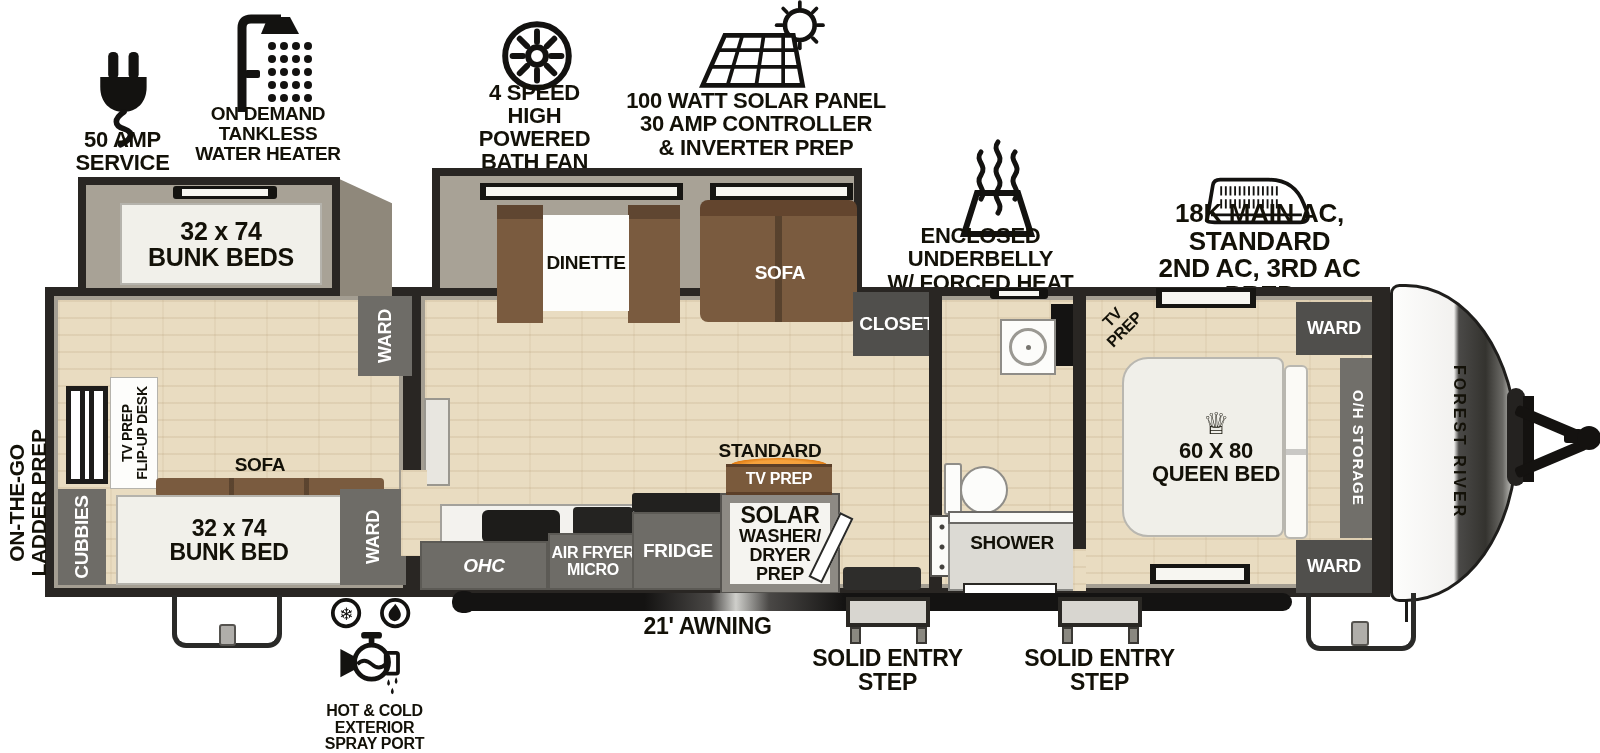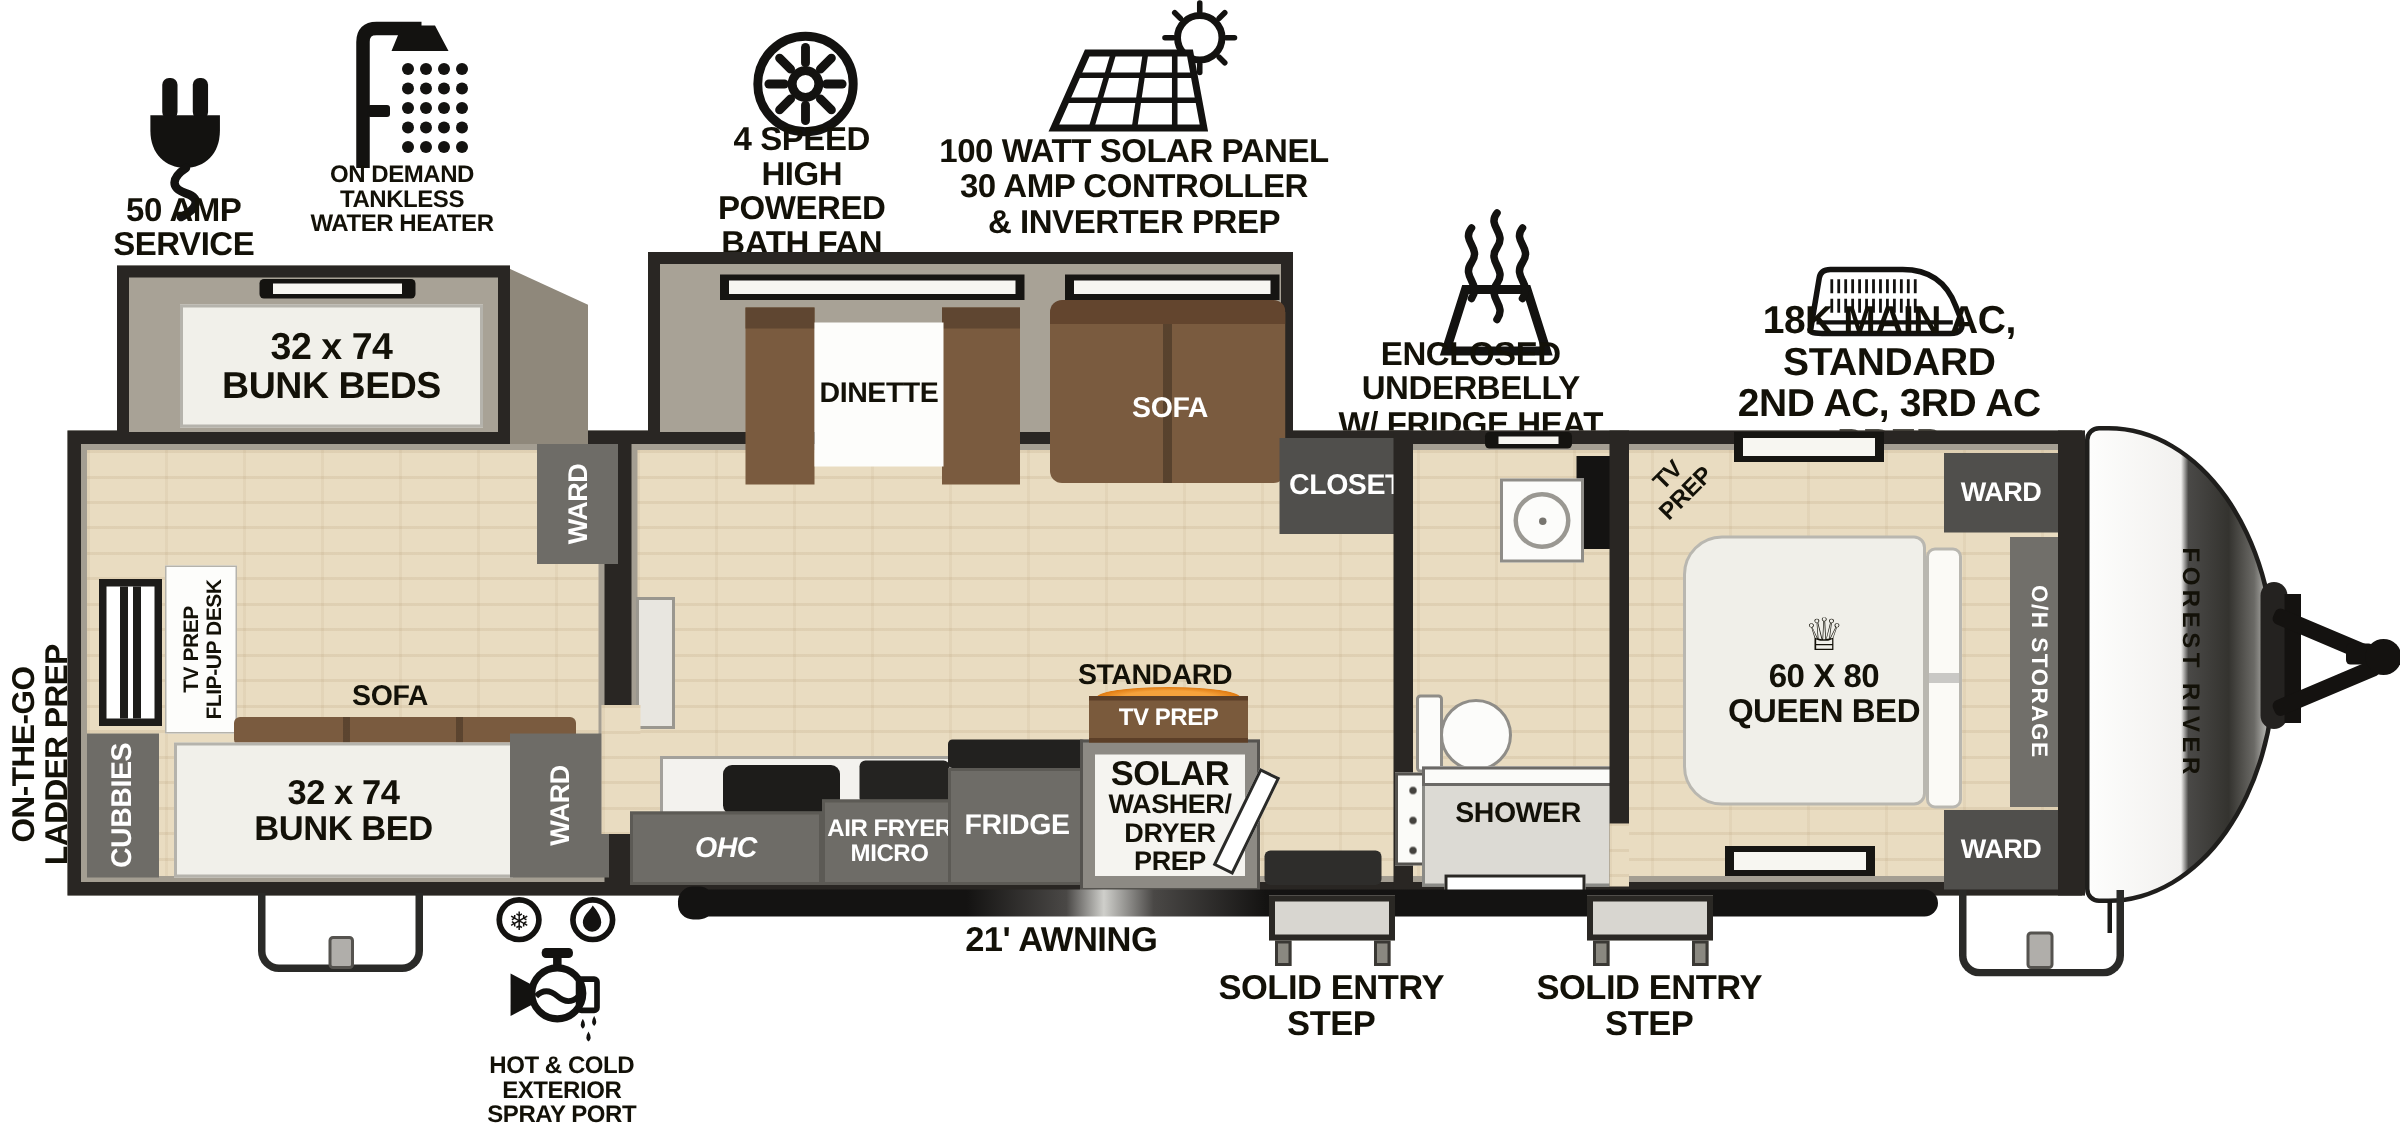--- a/index.html
+++ b/index.html
@@ -60,21 +60,21 @@
       <circle cx="44" cy="73" r="4"></circle>
         <circle cx="56" cy="73" r="4"></circle>
         <circle cx="68" cy="73" r="4"></circle>
         <circle cx="80" cy="73" r="4"></circle>
       <circle cx="44" cy="86" r="4"></circle>
         <circle cx="56" cy="86" r="4"></circle>
         <circle cx="68" cy="86" r="4"></circle>
         <circle cx="80" cy="86" r="4"></circle>
     </g>
   </svg>
-  <div class="lbl" style="left:192px;top:103px;width:152px;height:62px;font-size:16px;">ON DEMAND
+  <div class="lbl" style="left:192px;top:103px;width:152px;height:62px;font-size:19px;">ON DEMAND
 TANKLESS
 WATER HEATER</div>
 
   <svg style="left:500px;top:18px" width="74" height="76" viewBox="0 0 100 100">
     <circle cx="50" cy="50" r="43" fill="none" stroke="#131210" stroke-width="8"></circle>
     <circle cx="50" cy="50" r="12" fill="none" stroke="#131210" stroke-width="8"></circle>
     <g fill="#131210">
       <rect x="46" y="13" width="8" height="22" rx="4"></rect>
       <rect x="46" y="65" width="8" height="22" rx="4"></rect>
       <rect x="13" y="46" width="22" height="8" rx="4"></rect>
@@ -116,21 +116,21 @@
 
   <svg style="left:945px;top:138px" width="105" height="100" viewBox="0 0 105 100">
     <polygon points="32,55 73,55 86,96 19,96" fill="none" stroke="#131210" stroke-width="6"></polygon>
     <g fill="none" stroke="#131210" stroke-width="5" stroke-linecap="round">
       <path d="M36 14 c-7 9 7 13 0 23 c-7 10 7 14 0 24"></path>
       <path d="M53 4 c-7 9 7 13 0 23 c-7 10 7 14 0 24 c-7 10 7 14 0 24"></path>
       <path d="M70 14 c-7 9 7 13 0 23 c-7 10 7 14 0 24"></path>
     </g>
   </svg>
   <div class="lbl" style="left:868px;top:237px;width:225px;height:44px;font-size:22px;">ENCLOSED UNDERBELLY
-W/ FRIDGE HEAT</div>
+W/ FORCED HEAT</div>
 
   <svg style="left:1198px;top:170px" width="115" height="62" viewBox="0 0 124 62">
     <path d="M10 50 L16 14 Q17 8 24 8 H76 Q104 8 114 34 L118 44 Q121 54 110 54 H18 Q7 54 10 50 Z" fill="#ffffff" stroke="#131210" stroke-width="4"></path>
     <line x1="24" y1="20" x2="86" y2="20" stroke="#131210" stroke-width="10" stroke-dasharray="2 3"></line>
     <line x1="24" y1="34" x2="86" y2="34" stroke="#131210" stroke-width="10" stroke-dasharray="2 3"></line>
     <path d="M14 46 H112" stroke="#131210" stroke-width="3" fill="none"></path>
   </svg>
   <div class="lbl" style="left:1122px;top:233px;width:275px;height:44px;font-size:26px;">18K MAIN AC, STANDARD
 2ND AC, 3RD AC PREP</div>
 

